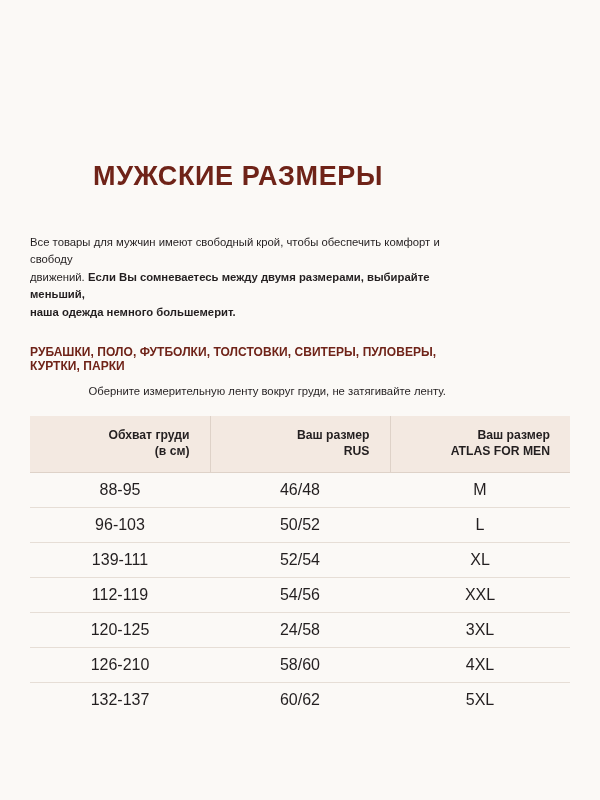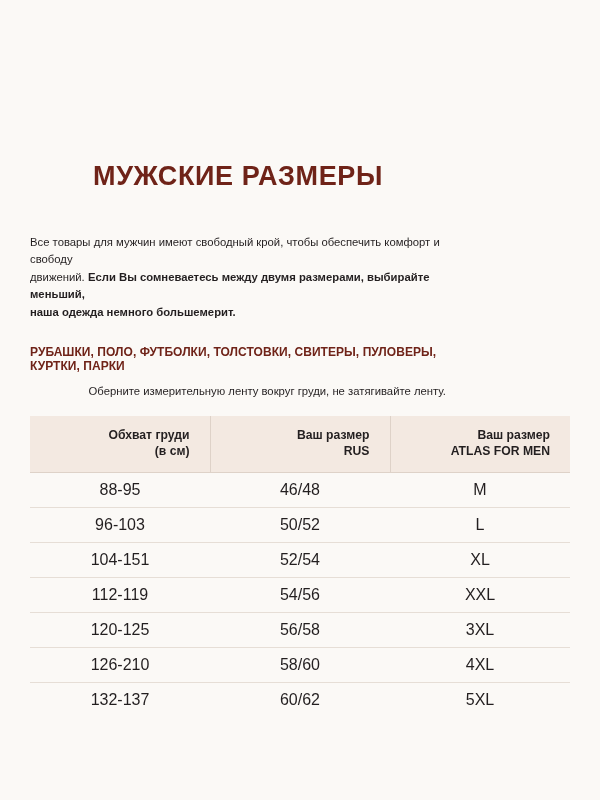--- a/index.html
+++ b/index.html
@@ -132,32 +132,32 @@
         <td>88-95</td>
         <td>46/48</td>
         <td>M</td>
       </tr>
       <tr>
         <td>96-103</td>
         <td>50/52</td>
         <td>L</td>
       </tr>
       <tr>
-        <td>104-151</td>
+        <td>139-111</td>
         <td>52/54</td>
         <td>XL</td>
       </tr>
       <tr>
         <td>112-119</td>
         <td>54/56</td>
         <td>XXL</td>
       </tr>
       <tr>
         <td>120-125</td>
-        <td>56/58</td>
+        <td>24/58</td>
         <td>3XL</td>
       </tr>
       <tr>
         <td>126-210</td>
         <td>58/60</td>
         <td>4XL</td>
       </tr>
       <tr>
         <td>132-137</td>
         <td>60/62</td>

